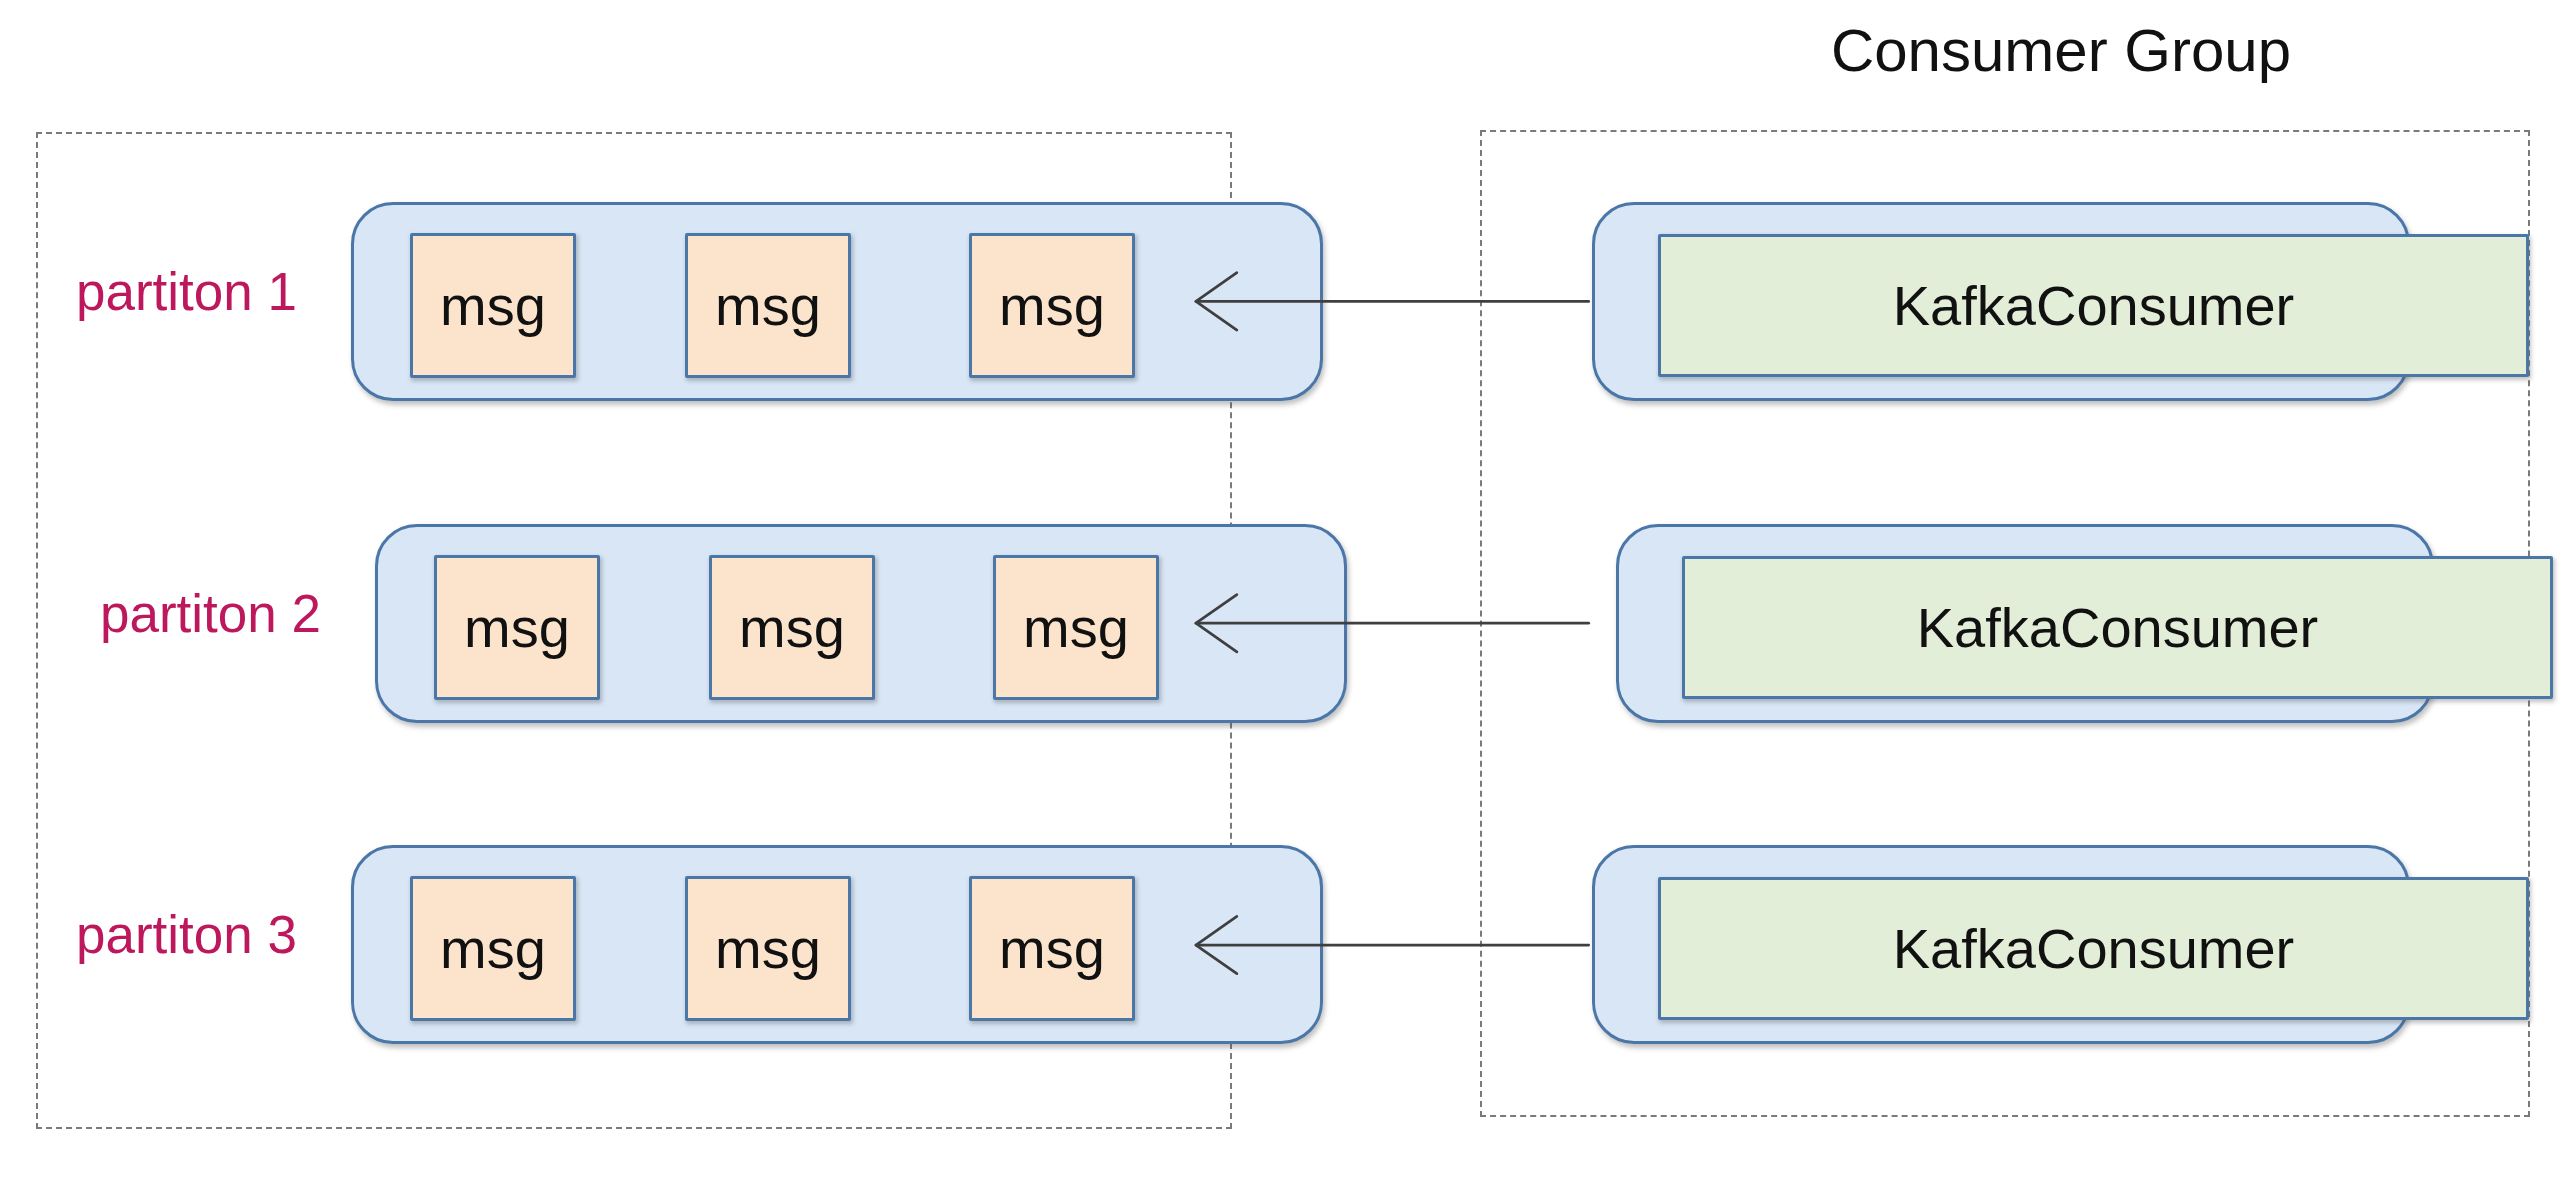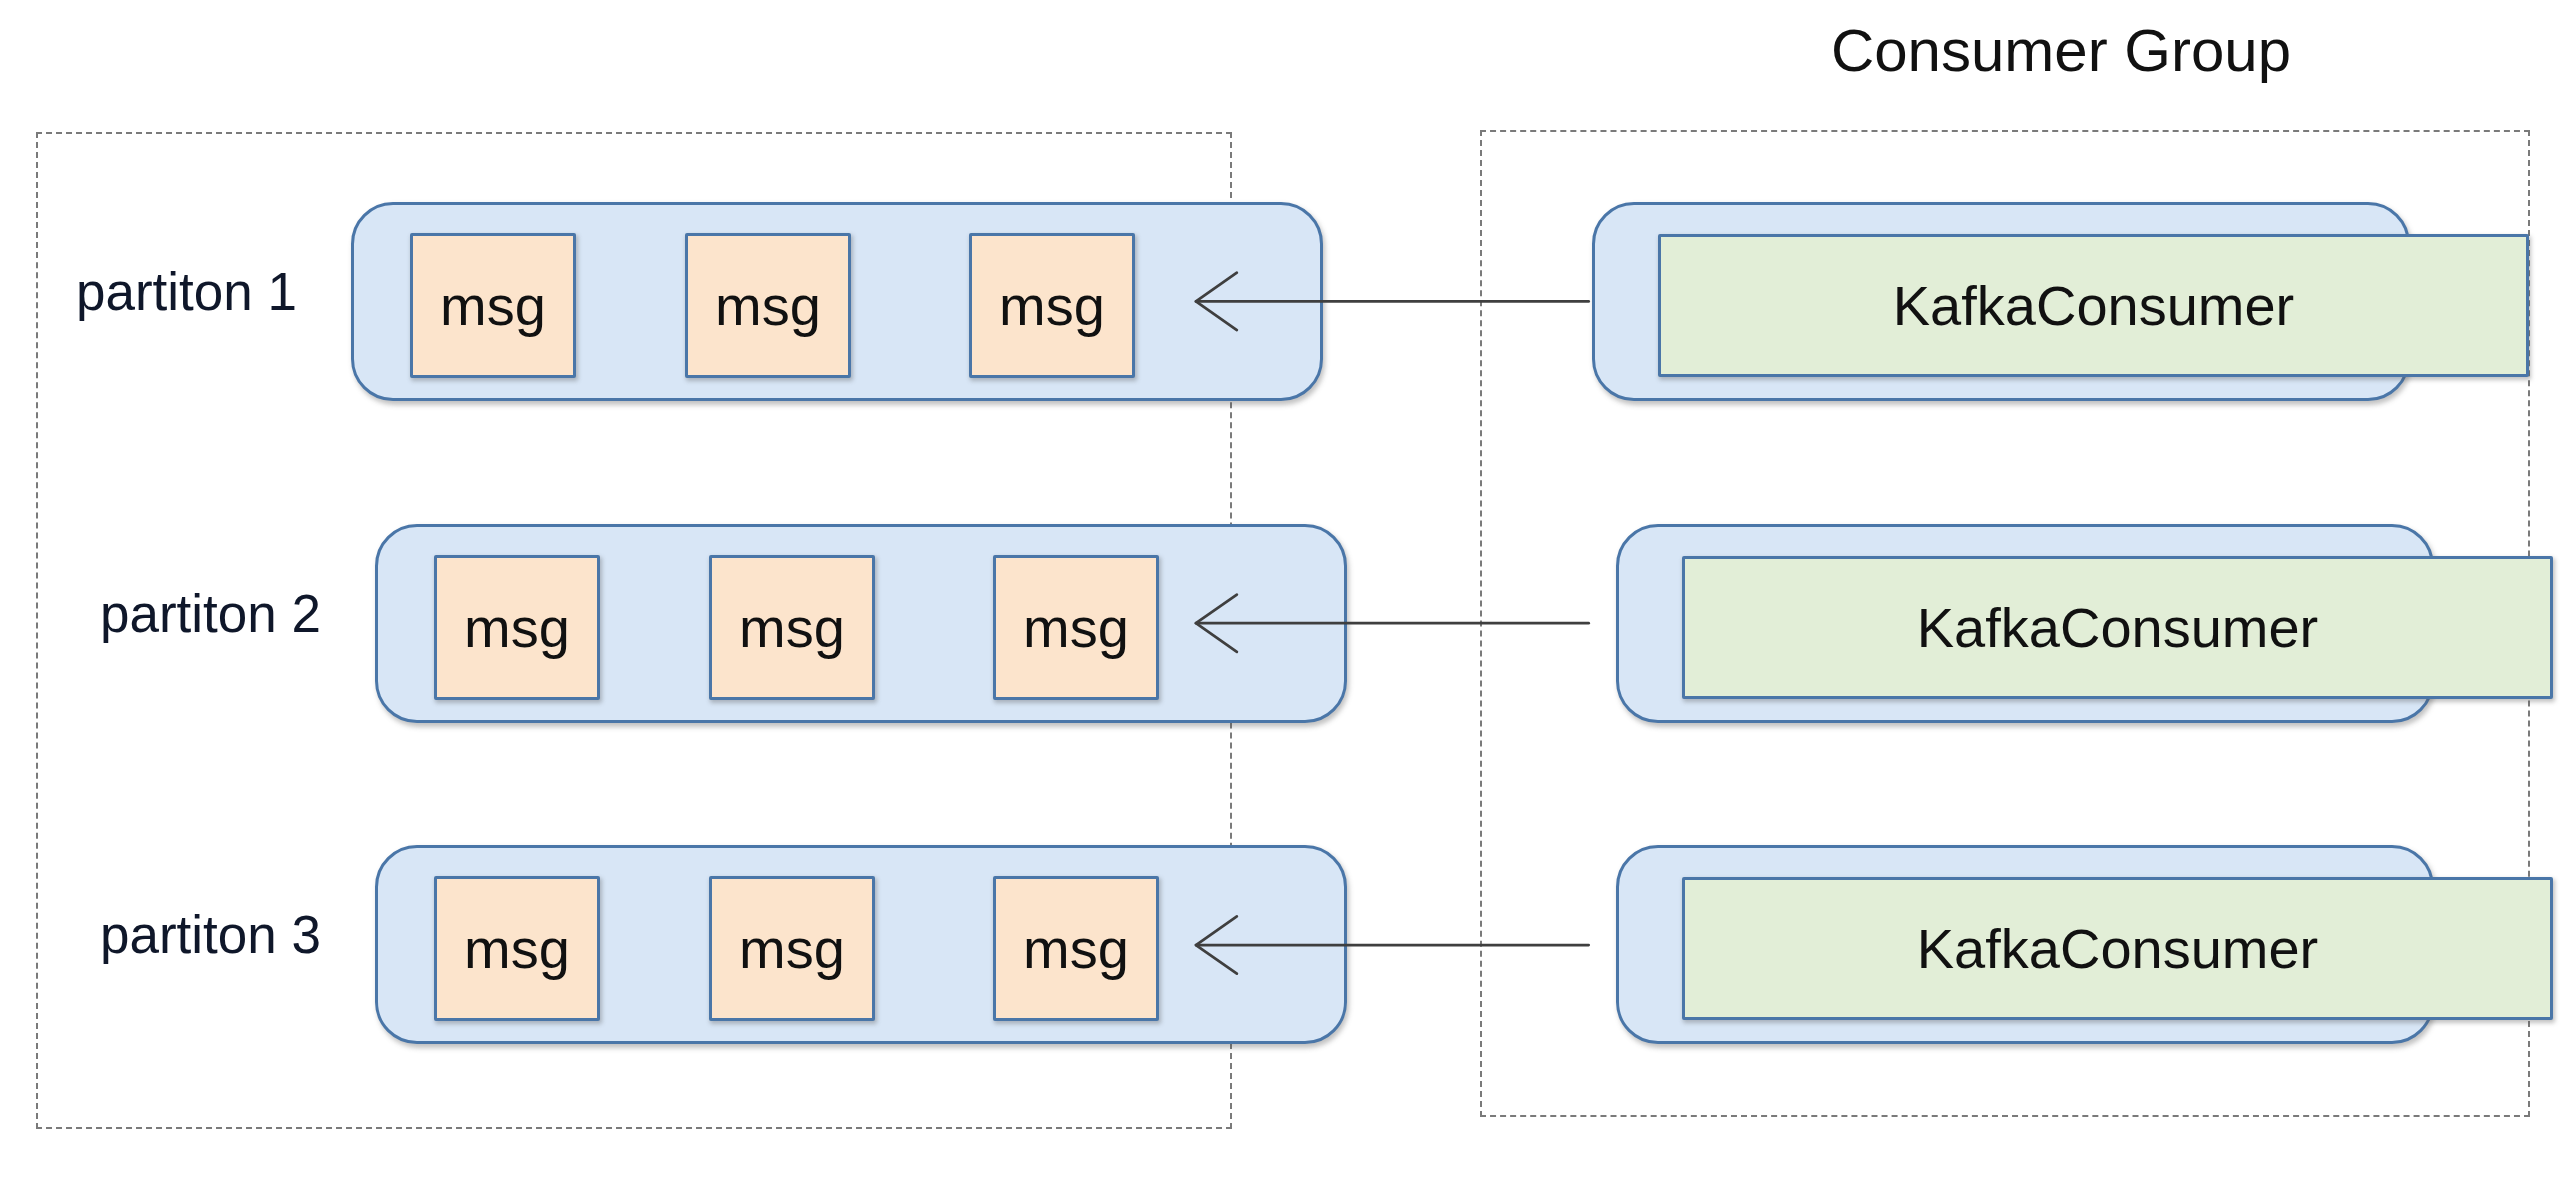--- a/index.html
+++ b/index.html
@@ -47,40 +47,40 @@
     height: 987px;
   }
   .plabel {
     position: absolute;
     left: 76px;
     width: 269px;
     height: 68px;
     line-height: 68px;
     font-size: 53px;
     text-align: left;
-    color: #0f172a;
+    color: #be185d;
     white-space: nowrap;
   }
   .plabel.r1 { top: 258px; }
   .plabel.r2 { top: 580px; }
   .plabel.r3 { top: 901px; }
 
   .blue-round {
     position: absolute;
     background: #d8e6f6;
     border: 3.4px solid #4a76a8;
     border-radius: 42px;
     box-sizing: border-box;
     box-shadow: 2px 3.4px 4.8px rgba(80, 80, 80, 0.35);
   }
   .prow { left: 351px; width: 972px; height: 199px; }
   .crow { left: 1592px; width: 818px; height: 199px; }
   .r1 { top: 202px; }
   .r2 { top: 524px; margin-left: 24px; }
-  .r3 { top: 845px; margin-left: 24px; }
+  .r3 { top: 845px; }
 
   .msg {
     position: absolute;
     top: 28px;
     width: 166px;
     height: 145px;
     background: #fce4cc;
     border: 3.4px solid #4a76a8;
     border-radius: 2px;
     box-sizing: border-box;

